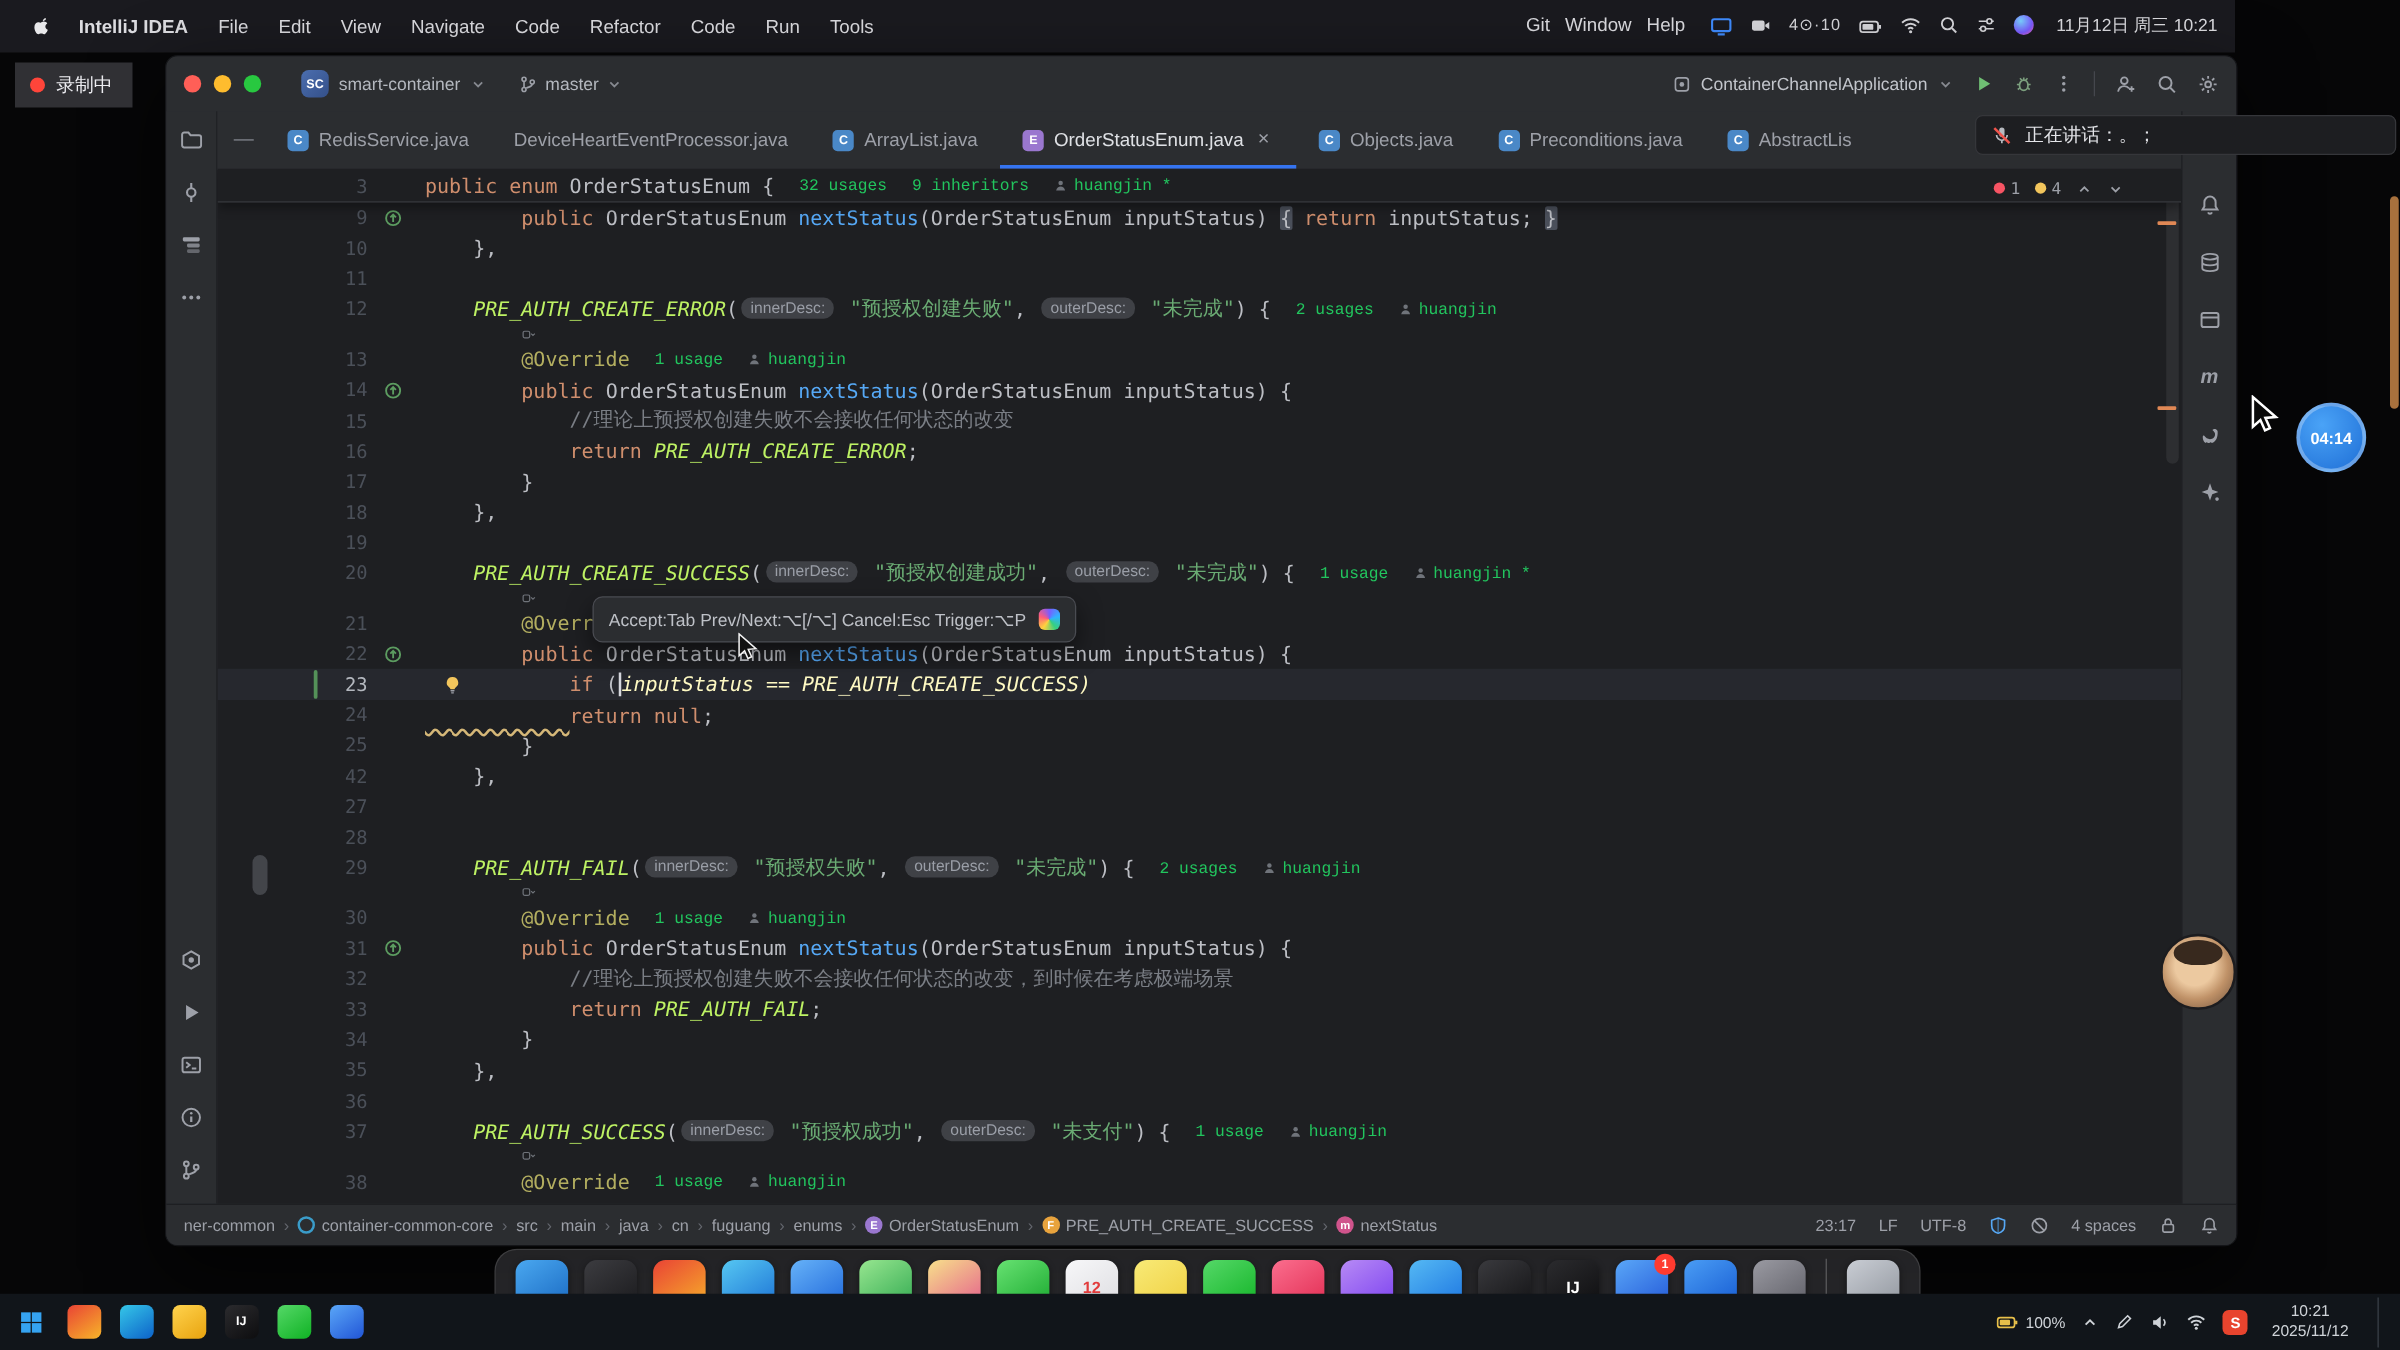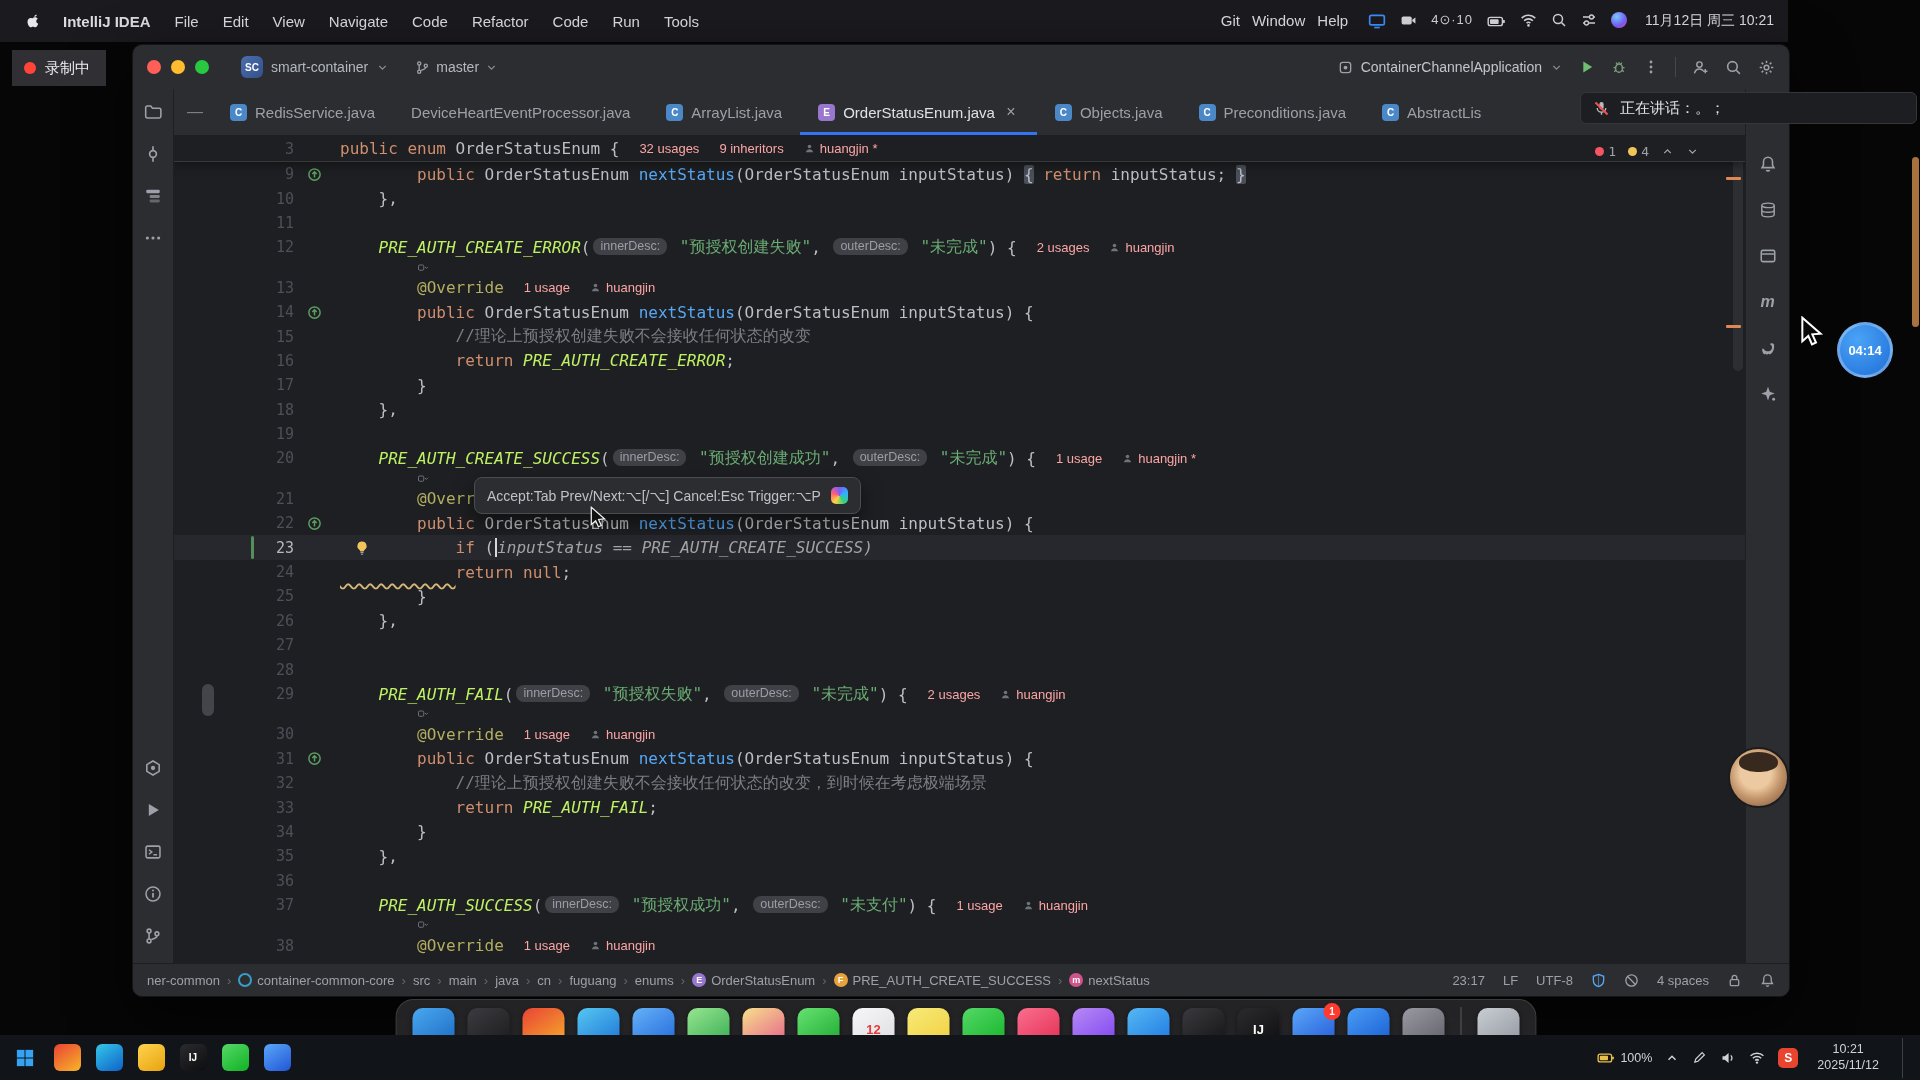--- a/index.html
+++ b/index.html
@@ -70,26 +70,26 @@
   .crow.sticky{height:25px;background:#1e1f22;border-bottom:1px solid #36383c;box-shadow:0 4px 8px rgba(0,0,0,.35);position:relative;z-index:3}
   .gut{width:166px;flex:none;display:flex;align-items:center;height:100%;position:relative}
   .lnum{width:120px;text-align:right;color:#4b5059;font-size:15px;flex:none}
   .crow.cur .lnum{color:#b4b8bf}
   .gicon{width:40px;display:flex;justify-content:center;align-items:center}
   .chg{position:absolute;left:77px;top:1px;bottom:1px;width:3px;background:#549159;border-radius:2px}
   .code{flex:1;display:flex;align-items:center;white-space:pre;position:relative;min-width:0}
   .tk{color:#cf8e6d}.tp{color:#bcbec4}.tm{color:#56a8f5}
   .te{color:#bef264;font-style:italic}
   .ts{color:#6aab73}.tc{color:#7a7e85}.ta{color:#b3ae60}
-  .tg{color:#a3a3a3;font-style:italic}
+  .tg{color:#fef9c3;font-style:italic}
   .thl{background:#4a4f5a;border-radius:2px}
   .tw{text-decoration:underline wavy #d5b778 2px;text-underline-offset:5px}
   .tb-badge{font-family:"Liberation Sans",sans-serif;font-size:12.5px;background:#3f4146;color:#9a9ea7;
             border-radius:8px;padding:1px 7px;margin:0 3px;line-height:15px;display:inline-block;transform:translateY(-1px)}
-  .tv{font-family:Liberation Sans, sans-serif;font-size:13px;color:#fca5a5;margin-left:20px;
+  .tv{font-family:Liberation Mono, monospace;font-size:13px;color:#22c55e;margin-left:20px;
       display:inline-flex;align-items:center;gap:5px}
   .caret-bar{display:inline-block;width:2px;height:19px;background:#d6d8de;margin-left:1px}
   .bulb-abs{position:absolute;left:14px;top:2px}
   .inlay-m{display:inline-flex;align-items:center;gap:3px;margin-left:77px;color:#6f737a}
   .inspect{position:absolute;top:8px;right:46px;display:flex;gap:12px;align-items:center;
            font-size:13px;color:#9da0a8;z-index:4}
   .insp-dot{width:9px;height:9px;border-radius:50%;display:inline-block;margin-right:4px}
   .sthumb{position:absolute;right:2px;top:0;width:10px;height:235px;background:rgba(255,255,255,.07);border-radius:5px}
   .emark{position:absolute;right:4px;width:15px;height:3px;border-radius:1px}
   
@@ -462,21 +462,21 @@
                     <circle cx="8" cy="8" r="6" fill="none" stroke="#5c9c60" stroke-width="1.6"></circle>
                     <path d="M8 11.2V5.2M5.6 7.4 8 5l2.4 2.4" stroke="#5c9c60" stroke-width="1.6" fill="none"></path>
                   </svg></span></div><div class="code"><span class="tp">        </span><span class="tk">public </span><span class="tp">OrderStatusEnum </span><span class="tm">nextStatus</span><span class="tp">(OrderStatusEnum inputStatus) {</span></div></div>
             <div class="crow cur"><div class="gut"><div class="chg"></div><span class="lnum">23</span><span class="gicon"></span></div><div class="code"><span class="tp">            </span><span class="tk">if </span><span class="tp">(</span><span class="caret-bar"></span><span class="tg">inputStatus == PRE_AUTH_CREATE_SUCCESS)</span><span class="bulb-abs"><svg viewBox="0 0 16 16" width="16" height="16" style="color:#9da0a8">
                     <path d="M8 1.6a4.5 4.5 0 0 0-2.5 8.3c.5.4.9 1 .9 1.5h3.2c0-.5.4-1.1.9-1.5A4.5 4.5 0 0 0 8 1.6z" fill="#f2c55c"></path>
                     <rect x="6.3" y="12" width="3.4" height="1.2" rx=".6" fill="#9da0a8"></rect>
                     <rect x="6.8" y="13.7" width="2.4" height="1" rx=".5" fill="#9da0a8"></rect>
                   </svg></span></div></div>
             <div class="crow"><div class="gut"><span class="lnum">24</span><span class="gicon"></span></div><div class="code"><span class="tw">            </span><span class="tk">return </span><span class="tk">null</span><span class="tp">;</span></div></div>
             <div class="crow"><div class="gut"><span class="lnum">25</span><span class="gicon"></span></div><div class="code"><span class="tp">        </span><span class="tp">}</span></div></div>
-            <div class="crow"><div class="gut"><span class="lnum">26</span><span class="gicon"></span></div><div class="code"><span class="tp">    </span><span class="tp">},</span></div></div>
+            <div class="crow"><div class="gut"><span class="lnum">42</span><span class="gicon"></span></div><div class="code"><span class="tp">    </span><span class="tp">},</span></div></div>
             <div class="crow"><div class="gut"><span class="lnum">27</span><span class="gicon"></span></div><div class="code"></div></div>
             <div class="crow"><div class="gut"><span class="lnum">28</span><span class="gicon"></span></div><div class="code"></div></div>
             <div class="crow"><div class="gut"><span class="lnum">29</span><span class="gicon"></span></div><div class="code"><span class="tp">    </span><span class="te">PRE_AUTH_FAIL</span><span class="tp">(</span><span class="tb-badge">innerDesc:</span><span class="ts"> "预授权失败"</span><span class="tp">, </span><span class="tb-badge">outerDesc:</span><span class="ts"> "未完成"</span><span class="tp">) {</span><span class="tv">2 usages</span><span class="tv"><svg viewBox="0 0 16 16" width="11" height="11" style="color:#6f737a">
                     <circle cx="8" cy="5" r="2.6" fill="currentColor"></circle>
                     <path d="M2.8 13.6c.6-3 2.8-4.5 5.2-4.5s4.6 1.5 5.2 4.5z" fill="currentColor"></path>
                   </svg><span>huangjin</span></span></div></div>
             <div class="crow inlay"><div class="gut"></div><div class="code"><span class="inlay-m"><svg viewBox="0 0 16 16" width="12" height="12" style="color:#6f737a">
                     <rect x="2" y="4" width="7" height="7" rx="1.6" fill="none" stroke="currentColor" stroke-width="1.3"></rect>
                     <path d="M10.5 6.5l2 2 2-2" fill="none" stroke="currentColor" stroke-width="1.3"></path>
                   </svg></span></div></div>

